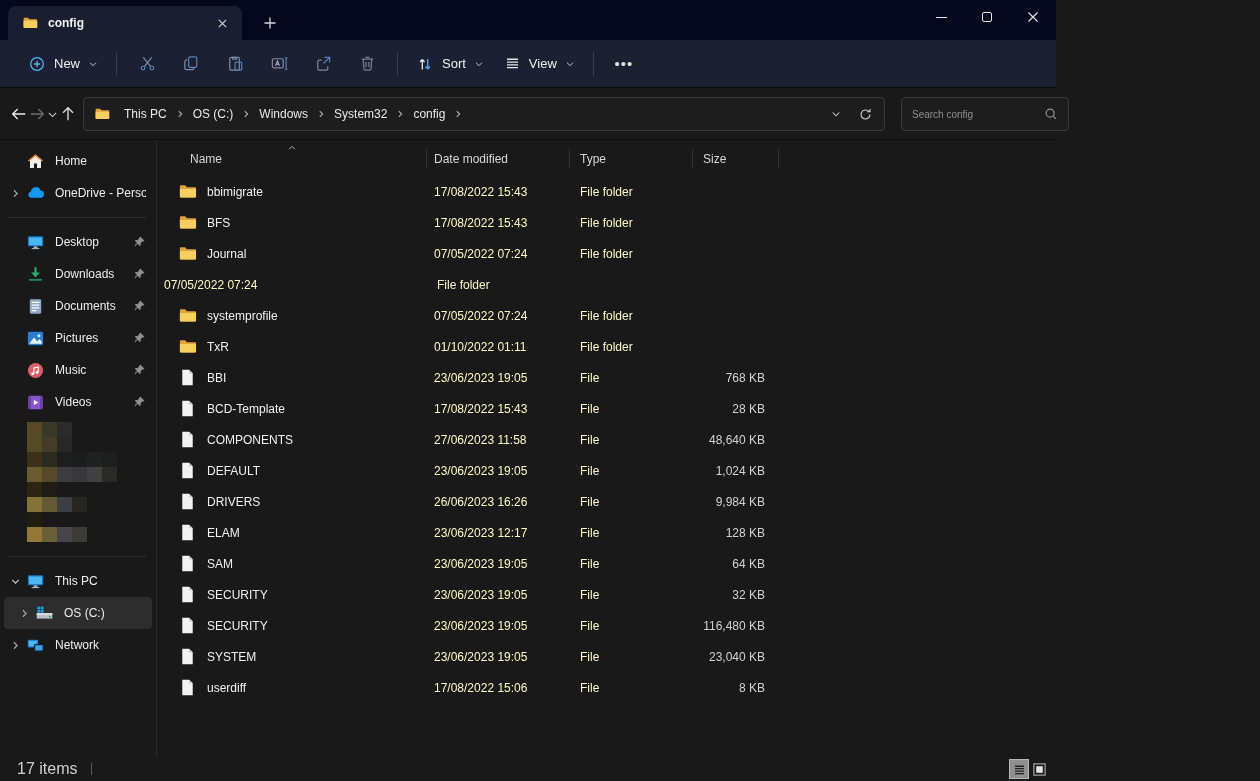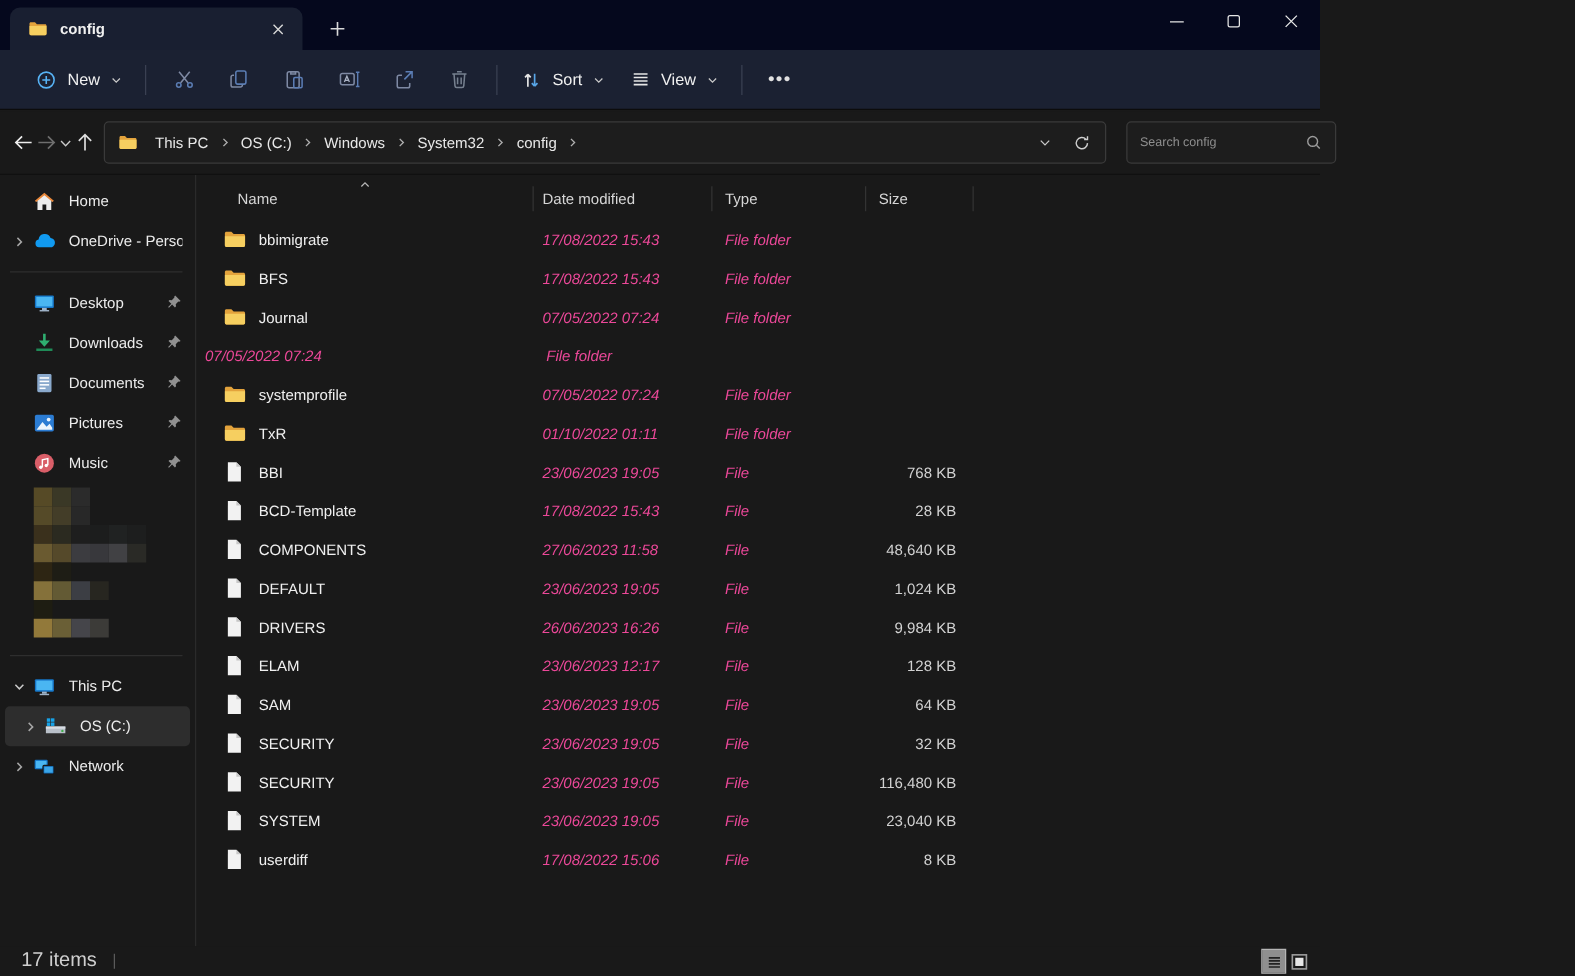--- a/index.html
+++ b/index.html
@@ -73,21 +73,21 @@
   .list-header { height:28px; align-items:center; font-size:12px; color:#d6d6d6; position:relative; }
   .hcell { height:20px; display:flex; align-items:center; border-right:1px solid #333;
     padding-left:10px; position:relative; }
   .hcell.name { padding-left:33px; }
   .hcell.date { padding-left:7px; }
   .sort-caret { position:absolute; top:-7px; left:50%; transform:translateX(-50%); }
   .rows { margin-top:3px; }
   .row { height:31px; align-items:center; font-size:12px; border-radius:4px; }
   .cell-name { display:flex; align-items:center; padding-left:21px; color:#f0f0f0; overflow:hidden; }
   .cell-name .ficon { width:19px; height:19px; margin-right:10px; flex:0 0 auto; }
-  .cell-date, .cell-type { color:#ec4899; padding-left:10px;font-style:italic; }
+  .cell-date, .cell-type { color:#fef9c3; padding-left:10px; }
   .cell-date { padding-left:7px; }
   .cell-size { color:#d2d2d2; text-align:right; padding-right:14px; }
 
   
   .statusbar { position:absolute; left:0; right:0; bottom:0; height:24px; background:#191919;
     display:flex; align-items:center; padding:0 8px 0 17px; font-size:16px; color:#cfcfcf; }
   .status-sep { width:1px; height:12px; background:#5a5a5a; margin-left:14px; }
   .view-toggles { margin-left:auto; display:flex; gap:2px; }
   .vt-btn { width:18px; height:18px; display:flex; align-items:center; justify-content:center; }
   .vt-btn.selected { background:#8f8f8f; outline:1px solid #b5b5b5; }
@@ -361,20 +361,33 @@
         </div>
         <div class="sb-item">
           <span class="sb-chev"></span>
           <span class="sb-icon"><svg viewBox="0 0 20 20" width="100%" height="100%">
               <circle cx="10" cy="10" r="8" fill="#d95e68"></circle>
               <path d="M8.3 13.4V7.2l4.6-1v5.6" stroke="#fff" stroke-width="1.2" fill="none"></path>
               <circle cx="7" cy="13.5" r="1.4" fill="#fff"></circle>
               <circle cx="11.6" cy="12" r="1.4" fill="#fff"></circle>
             </svg></span>
           <span class="sb-label">Music</span>
+          <span class="sb-pin"><svg viewBox="0 0 16 16" width="100%" height="100%">
+              <path d="M9.3 1.7 14.3 6.7l-1.3.6-.8-.2-2.4 2.4.3 2-1 1-2.6-2.6-2.9 2.9-.7-.7 2.9-2.9L3.2 6.6l1-1 2 .3 2.4-2.4-.2-.8z" fill="#a6a6a6"></path>
+            </svg></span>
+        </div>
+        <div class="sb-item">
+          <span class="sb-chev"></span>
+          <span class="sb-icon"><svg viewBox="0 0 20 20" width="100%" height="100%">
+              <rect x="2.5" y="3" width="15" height="14" rx="2" fill="#8a57c9"></rect>
+              <rect x="2.5" y="3" width="2.8" height="14" rx="1" fill="#6c3fa9"></rect>
+              <rect x="14.7" y="3" width="2.8" height="14" rx="1" fill="#6c3fa9"></rect>
+              <path d="M8.3 7.3v5.4l4.7-2.7z" fill="#fff"></path>
+            </svg></span>
+          <span class="sb-label">Videos</span>
           <span class="sb-pin"><svg viewBox="0 0 16 16" width="100%" height="100%">
               <path d="M9.3 1.7 14.3 6.7l-1.3.6-.8-.2-2.4 2.4.3 2-1 1-2.6-2.6-2.9 2.9-.7-.7 2.9-2.9L3.2 6.6l1-1 2 .3 2.4-2.4-.2-.8z" fill="#a6a6a6"></path>
             </svg></span>
         </div>
         <div class="sb-redacted">
           <div class="redact-row">
             <span class="redact-cell" style="background: rgb(86, 74, 38);"></span>
             <span class="redact-cell" style="background: rgb(58, 56, 38);"></span>
             <span class="redact-cell" style="background: rgb(43, 43, 43);"></span>
           </div>

